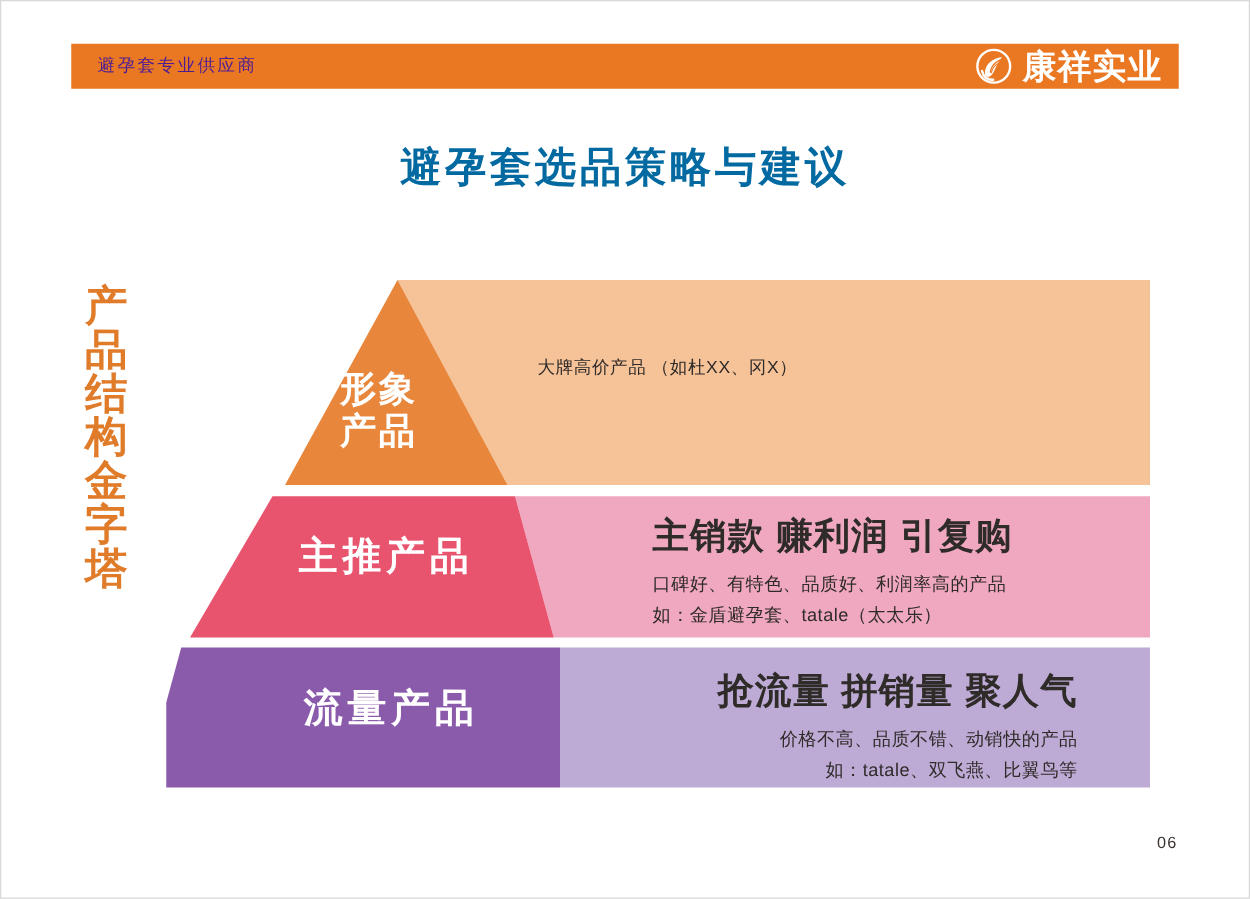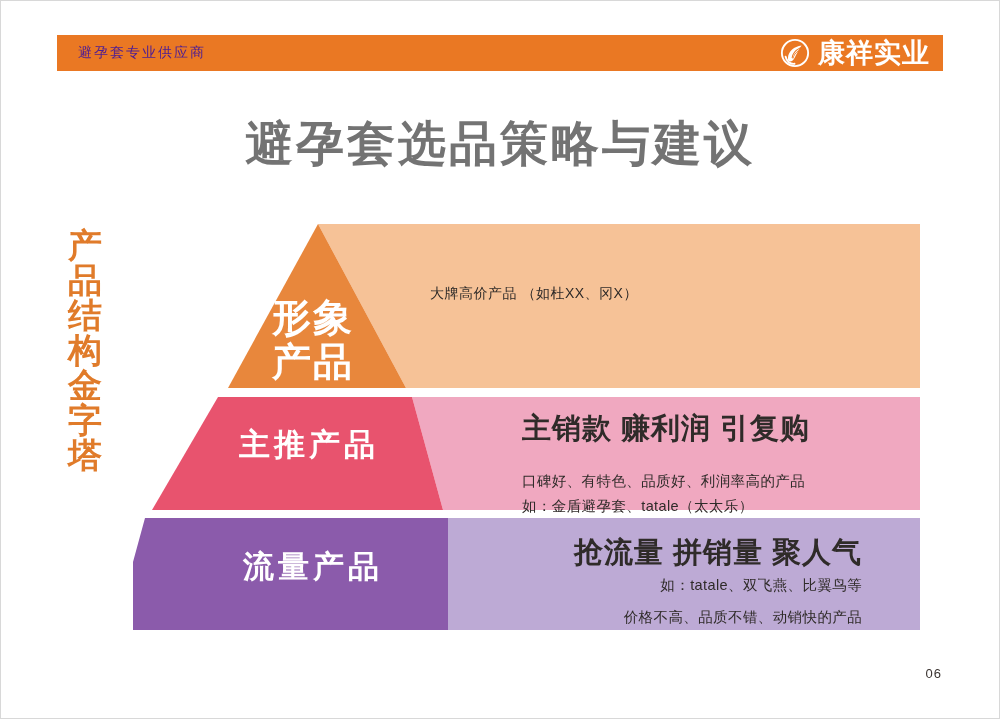--- a/index.html
+++ b/index.html
@@ -63,23 +63,23 @@
     letter-spacing:1px;
     white-space:nowrap;
   }
 
   
   .page-title{
     position:absolute;
     left:0;right:0;
     top:112px;
     text-align:center;
-    font-size:48px;
-    font-weight:bold;
-    color:#737373;
+    font-size:33px;
+    font-weight:bold;
+    color:#0369a1;
     letter-spacing:3px;
     white-space:nowrap;
   }
 
   
   .side-label{
     position:absolute;
     left:63px;
     top:228px;
     width:44px;
@@ -106,21 +106,21 @@
     position:absolute;
     color:#ffffff;
     font-weight:bold;
     letter-spacing:4px;
     line-height:1.12;
     text-align:center;
     white-space:nowrap;
   }
   .tier-name-1{
     left:272px;top:296px;
-    font-size:39px;
+    font-size:29px;
     letter-spacing:2px;
     line-height:1.14;
   }
   .tier-name-1 span{display:block;}
   .tier-name-2{
     left:239px;top:428px;
     font-size:31px;
   }
   .tier-name-3{
     left:243px;top:550px;
@@ -137,21 +137,21 @@
     color:#2f2b29;
     white-space:nowrap;
   }
 
   .copy-1{left:430px;top:272px;}
   .copy-1 .tier-head{font-size:30px;letter-spacing:1px;}
   .copy-1 .tier-sub{font-size:14px;margin-top:13px;letter-spacing:0.5px;}
 
   .copy-2{left:522px;top:409px;}
   .copy-2 .tier-head{font-size:29px;letter-spacing:1px;}
-  .copy-2 .tier-sub{font-size:14.5px;margin-top:20px;letter-spacing:0.4px;line-height:1.75;}
+  .copy-2 .tier-sub{font-size:14.5px;margin-top:7px;letter-spacing:0.4px;line-height:1.75;}
 
   .copy-3{left:574px;top:533px;text-align:right;}
   .copy-3 .tier-head{font-size:29px;letter-spacing:1px;}
   .copy-3 .tier-sub{font-size:14.5px;margin-top:7px;letter-spacing:0.4px;line-height:1.75;}
 
   
   .page-number{
     position:absolute;
     right:58px;
     bottom:38px;
@@ -218,18 +218,18 @@
   </div>
 
   <div class="tier-copy copy-2">
     <div class="tier-head">主销款 赚利润 引复购</div>
     <div class="tier-sub">口碑好、有特色、品质好、利润率高的产品</div>
     <div class="tier-sub" style="margin-top:0;">如：金盾避孕套、tatale（太太乐）</div>
   </div>
 
   <div class="tier-copy copy-3">
     <div class="tier-head">抢流量 拼销量 聚人气</div>
+    <div class="tier-sub">价格不高、品质不错、动销快的产品</div>
     <div class="tier-sub" style="margin-top:0;">如：tatale、双飞燕、比翼鸟等</div>
-    <div class="tier-sub">价格不高、品质不错、动销快的产品</div>
   </div>
 
   <div class="page-number">06</div>
 </div>
 
 </body></html>

